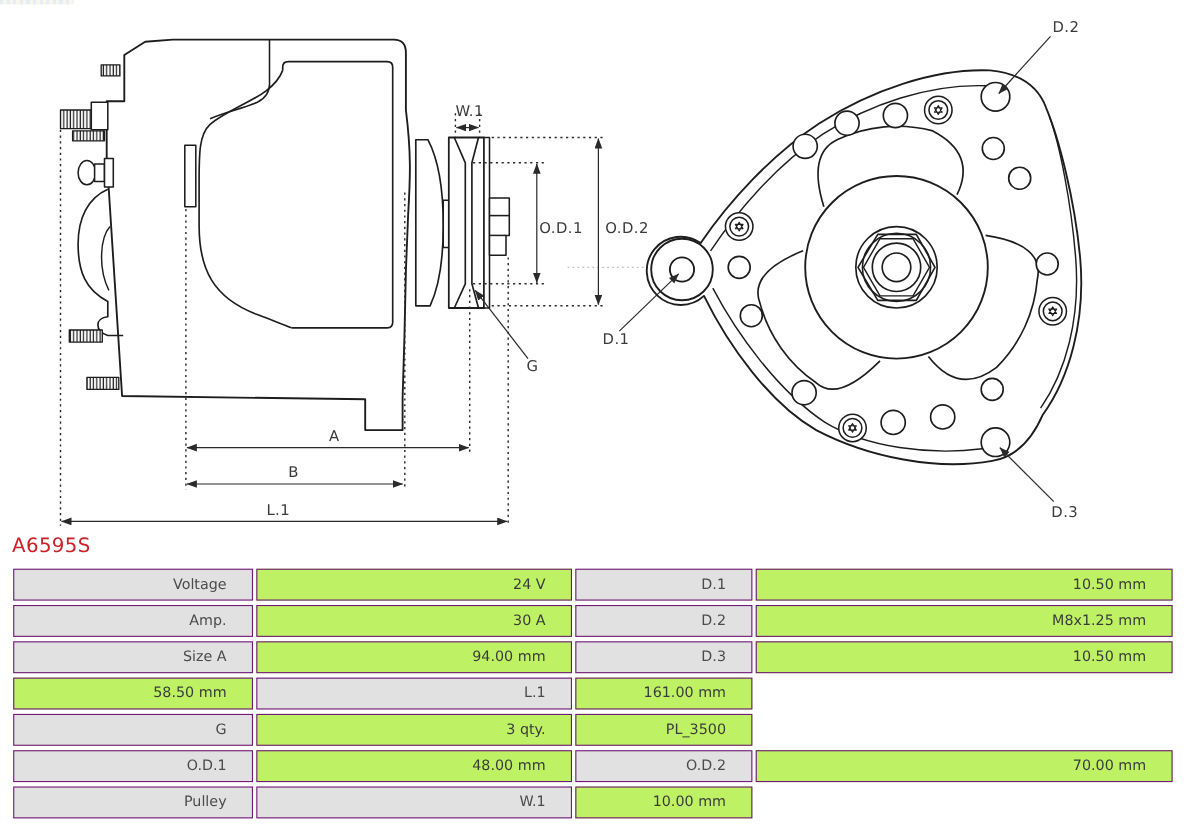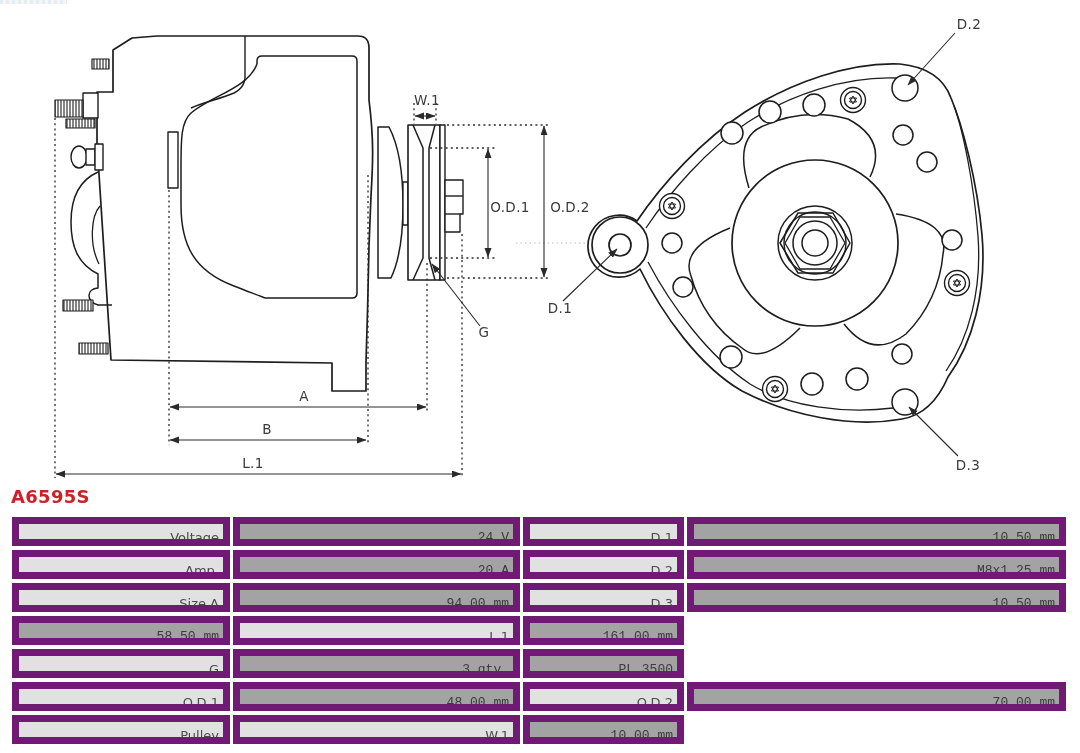--- a/index.html
+++ b/index.html
@@ -7,33 +7,33 @@
     position:relative;width:1080px;height:753px;background:#ffffff;overflow:hidden;
     font-family:"DejaVu Sans","Liberation Sans",sans-serif;
   }
   #artifact{
     position:absolute;left:0;top:0;width:67px;height:4px;opacity:.5;
     background:repeating-linear-gradient(90deg,#c9d9e9 0 3px,#f3ecd9 3px 6px);
   }
   svg{position:absolute;left:0;top:0;}
   svg text{font-family:"DejaVu Sans","Liberation Sans",sans-serif;font-size:13.5px;fill:#3a3a3a;letter-spacing:.4px;}
   #part-number{
-    position:absolute;left:11px;top:486px;font-size:18px;font-weight:700;letter-spacing:.3px;
+    position:absolute;left:11px;top:486px;font-size:18px;font-weight:400;letter-spacing:.3px;
   }
   .spec-table{
     position:absolute;left:12px;top:517px;width:1054px;
     display:flex;flex-direction:column;gap:4px;
   }
   .spec-row{display:grid;grid-template-columns:218px 287px 161px 379px;column-gap:3px;}
   .spec-row>div{
-    box-sizing:border-box;height:29px;line-height:27px;border:7px solid #701a75;
-    text-align:right;padding-right:4px;font-size:13px;white-space:nowrap;overflow:hidden;
+    box-sizing:border-box;height:29px;line-height:27px;border:1px solid #701a75;
+    text-align:right;padding-right:23px;font-size:13px;white-space:nowrap;overflow:hidden;
   }
   .c-label{background:#e1e1e1;color:#4b4b4b;}
-  .c-value{background:#a3a3a3;color:#3b3b3b;font-family:Liberation Mono, monospace;}
+  .c-value{background:#bef264;color:#3b3b3b;}
 </style>
 </head>
 <body>
 
 <div id="stage">
 
   <div id="artifact"></div>
 
   <svg width="1080" height="500" viewBox="0 0 1080 500">
     <defs>
@@ -216,21 +216,21 @@
 
   <div class="spec-table">
       <div class="spec-row">
       <div class="c-label">Voltage</div>
       <div class="c-value">24 V</div>
       <div class="c-label">D.1</div>
       <div class="c-value">10.50 mm</div>
     </div>
       <div class="spec-row">
       <div class="c-label">Amp.</div>
-      <div class="c-value">20 A</div>
+      <div class="c-value">30 A</div>
       <div class="c-label">D.2</div>
       <div class="c-value">M8x1.25 mm</div>
     </div>
       <div class="spec-row">
       <div class="c-label">Size A</div>
       <div class="c-value">94.00 mm</div>
       <div class="c-label">D.3</div>
       <div class="c-value">10.50 mm</div>
     </div>
       <div class="spec-row">

